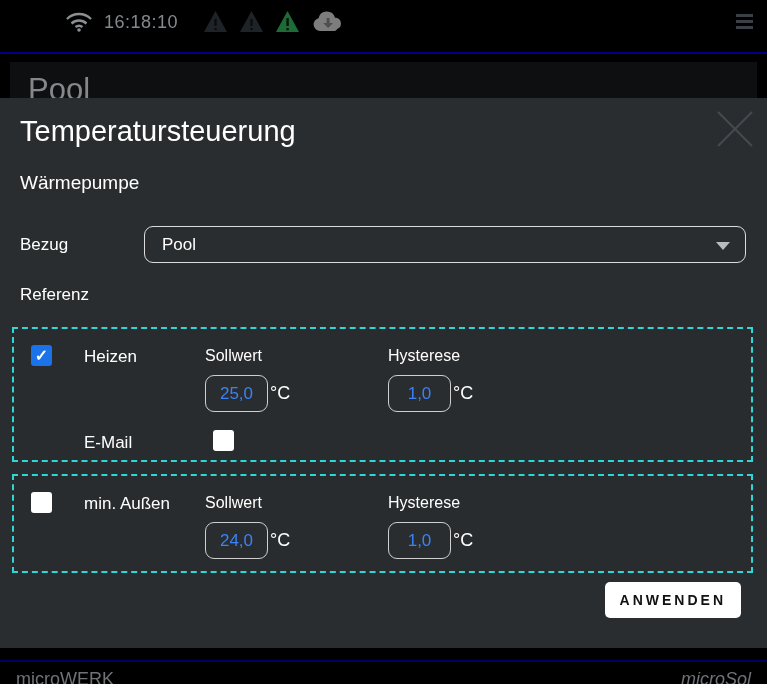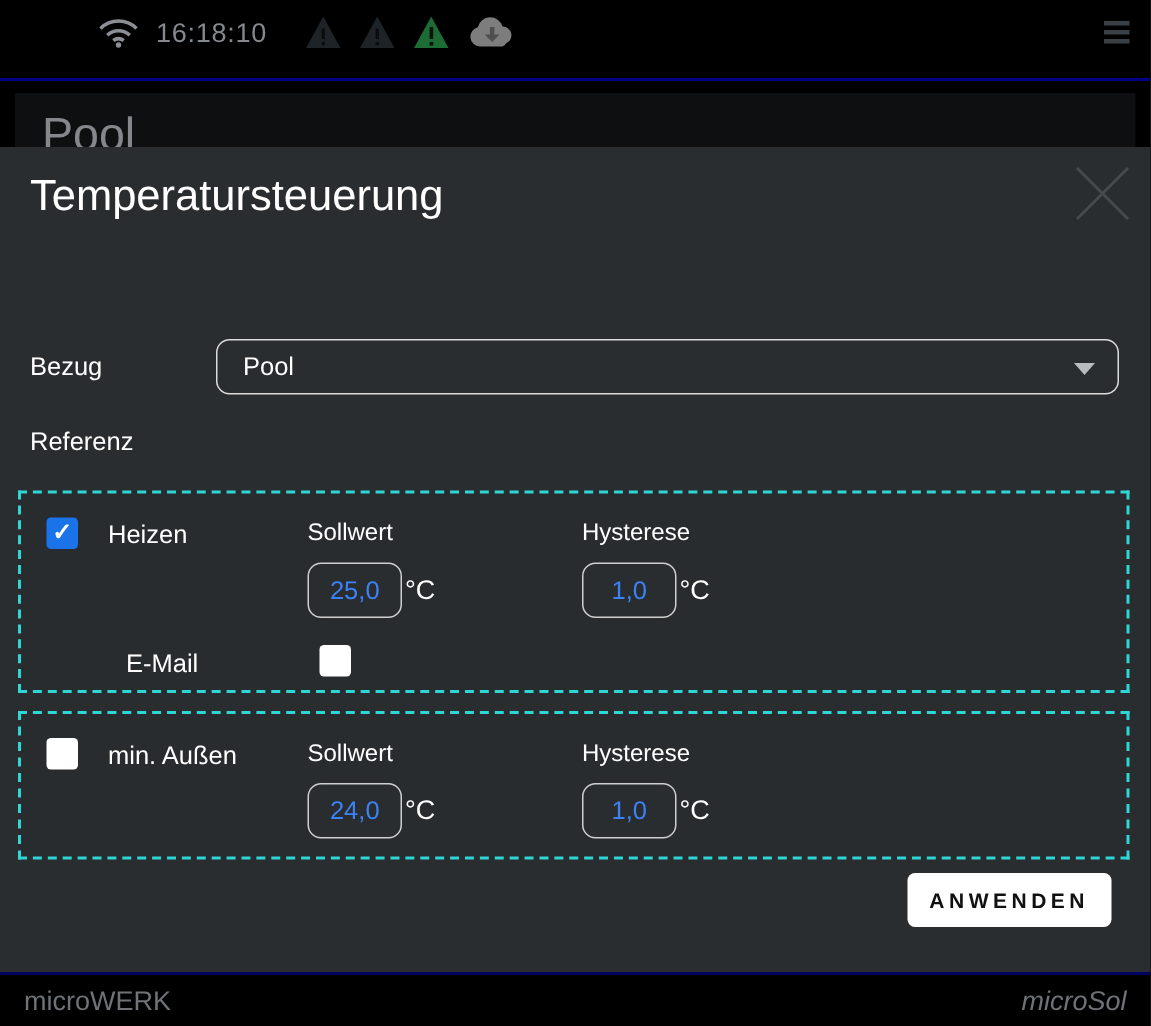--- a/index.html
+++ b/index.html
@@ -81,21 +81,21 @@
     background: #292c2e;
   }
   .section.one { top: 229px; height: 135px; }
   .section.two { top: 376px; height: 99px; }
 
   .cb { width: 21px; height: 21px; border-radius: 3px; cursor: pointer; position: absolute; }
   .cb.unchecked { background: #fff; }
   .cb.checked { background: #1a73e8; color: #fff; font-size: 16px; font-weight: bold; text-align: center; line-height: 21px; }
 
   .sec-check { left: 17px; top: 16px; }
-  .sec-label { position: absolute; left: 58px; top: 18px; font-size: 17px; color: #fff; }
+  .sec-label { position: absolute; left: 70px; top: 18px; font-size: 17px; color: #fff; }
   .col-sollwert { left: 191px; }
   .col-hysterese { left: 374px; }
   .col-head { position: absolute; top: 18px; font-size: 16px; color: #fff; }
   .num-wrap { position: absolute; top: 46px; display: flex; align-items: center; }
   .num-input {
     width: 63px; height: 37px;
     background: #2a2d2f; color: #3b82f6;
     border: 1px solid #cfcfcf; border-radius: 9px;
     font-size: 17px; font-family: "Liberation Sans", sans-serif;
     text-align: center; outline: none;
@@ -109,21 +109,21 @@
     background: #fff; color: #111;
     border: none; border-radius: 5px;
     height: 36px; padding: 0 15px;
     font-family: "Liberation Sans", sans-serif;
     font-size: 14px; font-weight: bold; letter-spacing: 3px;
     cursor: pointer;
   }
 
   
   .footer {
-    position: absolute; left: 0; right: 0; bottom: 0; height: 36px;
+    position: absolute; left: 0; right: 0; bottom: 0; height: 24px;
     background: #000;
     border-top: 2px solid #000060;
   }
   .footer .left  { position: absolute; left: 16px; top: 7px; font-size: 18px; color: #6f7276; }
   .footer .right { position: absolute; right: 16px; top: 7px; font-size: 18px; color: #6f7276; font-style: italic; }
 
   svg { display: block; }
 </style>
 </head>
 <body>
@@ -166,20 +166,21 @@
   </span>
 </div>
 
 <div class="page-panel">
   <div class="page-title">Pool</div>
 </div>
 
 <div class="modal">
   <div class="close-x"></div>
   <div class="modal-title">Temperatursteuerung</div>
+  <div class="modal-subtitle">Wärmepumpe</div>
 
   <div class="field-row bezug">
     <span class="field-label">Bezug</span>
     <div class="select">
       <span>Pool</span>
       <span class="arrow"></span>
     </div>
   </div>
 
   <div class="field-row referenz">

